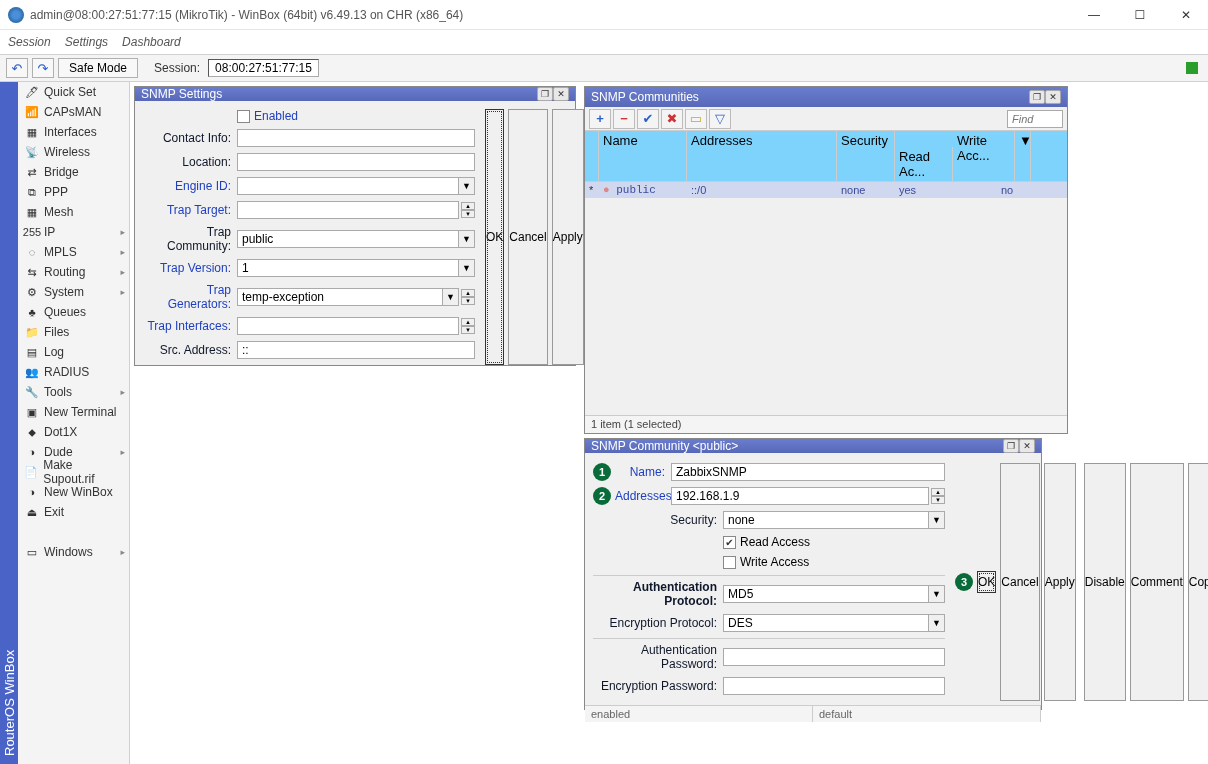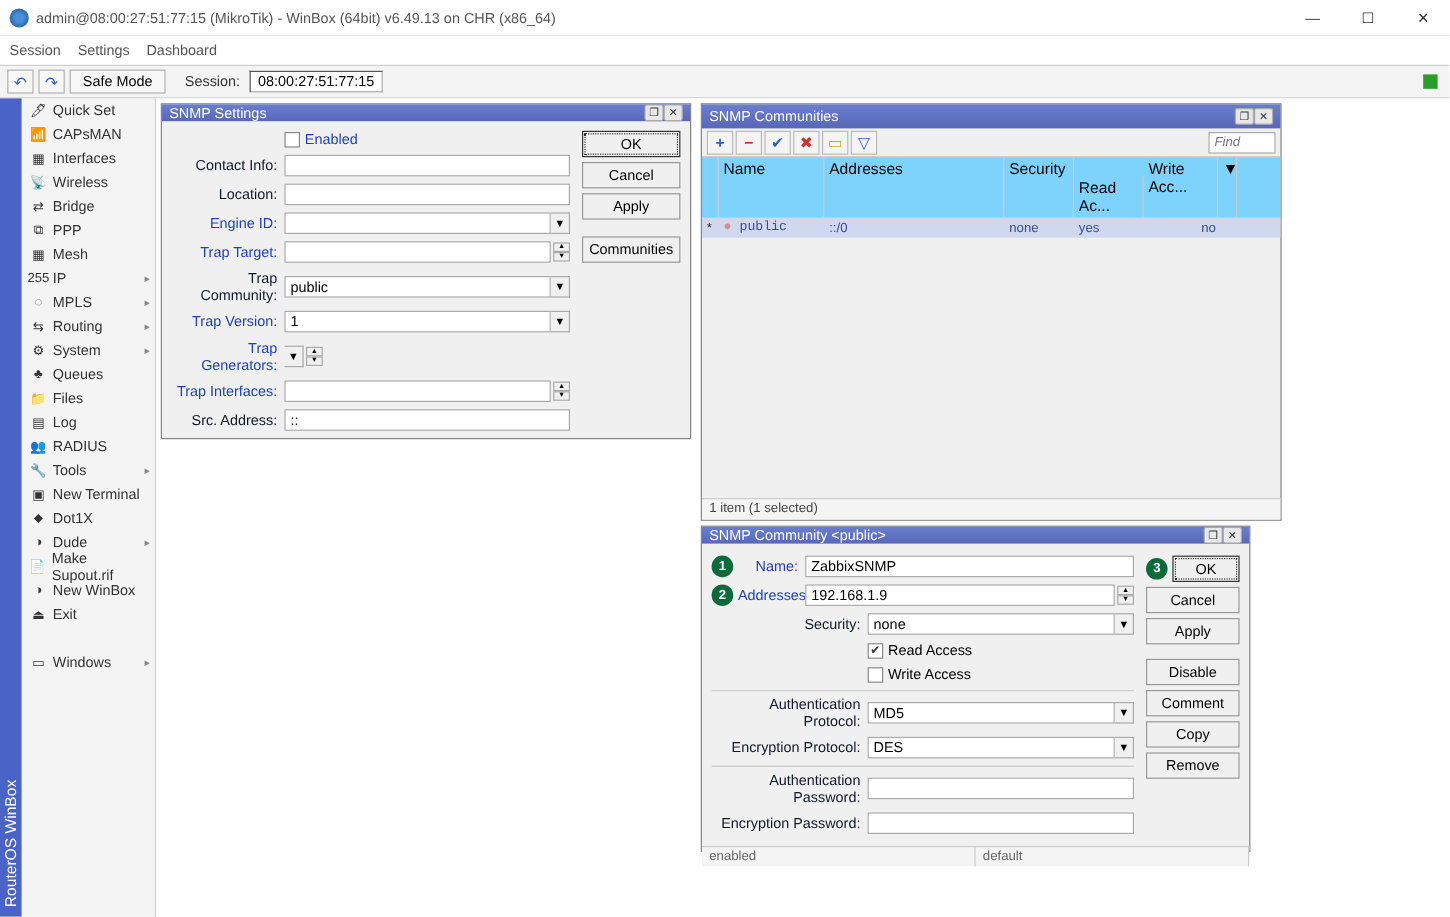--- a/index.html
+++ b/index.html
@@ -3,42 +3,42 @@
 <meta charset="utf-8">
 <style>
 * { box-sizing: border-box; margin: 0; padding: 0; }
 body { font-family: "Segoe UI", Tahoma, sans-serif; font-size: 12px; background: #fff; overflow: hidden; width: 1208px; height: 764px; position: relative; }
 .titlebar { height: 30px; background: #fff; display: flex; align-items: center; padding: 0 8px; border-bottom: 1px solid #e5e5e5; }
 .titlebar-icon { width: 16px; height: 16px; background: radial-gradient(circle, #4a90d9 30%, #2a6aa8 70%); border-radius: 50%; margin-right: 6px; }
 .titlebar-text { color: #555; flex: 1; }
 .win-controls { display: flex; gap: 18px; }
 .win-btn { width: 28px; height: 22px; display: flex; align-items: center; justify-content: center; color: #333; cursor: pointer; }
 .menubar { height: 24px; display: flex; align-items: center; padding: 0 8px; gap: 14px; color: #555; }
-.menubar span { cursor: pointer; }
+.menubar span { cursor: pointer; font-style: italic; }
 .toolbar { height: 28px; border-top: 1px solid #d0d0d0; border-bottom: 1px solid #d0d0d0; background: #f4f4f4; display: flex; align-items: center; padding: 0 6px; gap: 4px; }
 .icon-btn { width: 22px; height: 20px; border: 1px solid #b0b0b0; background: #f8f8f8; display: flex; align-items: center; justify-content: center; cursor: pointer; font-size: 13px; }
 .safe-btn { padding: 2px 10px; border: 1px solid #b0b0b0; background: #f8f8f8; cursor: pointer; }
 .session-label { margin-left: 12px; color: #333; }
 .session-box { border: 1px inset #aaa; background: #fff; padding: 1px 6px; margin-left: 4px; }
 .green-sq { width: 12px; height: 12px; background: #2a9d2a; margin-left: auto; margin-right: 4px; }
 .main { display: flex; height: calc(764px - 82px); }
 .vtab { width: 18px; background: #4a63c7; color: #fff; writing-mode: vertical-rl; transform: rotate(180deg); text-align: center; padding: 8px 2px; font-size: 13px; display:flex; align-items:center; justify-content:flex-start; }
 .sidebar { width: 112px; background: #f4f4f4; border-right: 1px solid #d0d0d0; overflow-y: auto; }
 .sidemenu { list-style: none; }
 .sidemenu li { display: flex; align-items: center; padding: 2px 6px; height: 20px; cursor: pointer; color: #333; position: relative; }
 .sidemenu .micon { width: 16px; height: 16px; margin-right: 4px; display: inline-flex; align-items: center; justify-content: center; font-size: 11px; }
 .sidemenu .subarrow { position: absolute; right: 4px; color: #888; font-size: 9px; }
 .content { flex: 1; position: relative; background: #fff; }
 .panel { position: absolute; border: 1px solid #888; background: #f0f0f0; display: flex; flex-direction: column; }
 .phdr { height: 20px; background: linear-gradient(#6a7dce, #5868b8); color: #fff; padding: 0 6px; display: flex; align-items: center; font-size: 12px; }
 .phdr-btns { margin-left: auto; display: flex; gap: 0; }
 .phdr-btn { width: 16px; height: 14px; border: 1px solid #aaa; background: #e8e8e8; color: #333; display: flex; align-items: center; justify-content: center; font-size: 9px; cursor: pointer; border-radius: 2px; }
 .pbody { flex: 1; padding: 8px; display: flex; gap: 10px; }
 .formcol { flex: 1; }
-.btncol { width: 82px; display: flex; flex-direction: column; gap: 4px; }
+.btncol { width: 82px; display: flex; gap: 4px; }
 .wbtn { padding: 3px 0; border: 1px solid #999; background: #f0f0f0; cursor: pointer; font-size: 12px; }
 .wbtn.focus { border: 1px solid #333; outline: 1px dotted #333; outline-offset: -3px; }
 .frow { display: flex; align-items: center; margin-bottom: 6px; }
 .flabel { width: 88px; text-align: right; margin-right: 6px; color: #0f172a; }
 .flabel.blue { color: #2040c0; }
 .finput { flex: 1; height: 18px; border: 1px solid #aaa; background: #fff; padding: 0 4px; font-size: 12px; }
 .fdrop { width: 16px; height: 18px; border: 1px solid #aaa; border-left: none; background: #f0f0f0; display: flex; align-items: center; justify-content: center; font-size: 9px; cursor: pointer; }
 .fspinner { width: 14px; display:flex; flex-direction:column; margin-left:2px; }
 .fspinner div { height: 8px; border:1px solid #aaa; background:#f0f0f0; font-size:7px; line-height:6px; text-align:center; cursor:pointer; }
 .checkbox-row { display: flex; align-items: center; margin-bottom: 6px; padding-left: 0; }
@@ -232,20 +232,21 @@
               <input class="finput" value="public" style="">
               <div class="fdrop">▼</div>
             </div>
           <div class="frow">
               <span class="flabel blue">Trap Version:</span>
               <input class="finput" value="1" style="">
               <div class="fdrop">▼</div>
             </div>
           <div class="frow">
               <span class="flabel blue">Trap Generators:</span>
+              <input class="finput" style="flex: 1 1 0%;" value="temp-exception">
               <div class="fdrop">▼</div>
               <div class="fspinner">
                 <div>▴</div>
                 <div>▾</div>
               </div>
             </div>
           <div class="frow">
               <span class="flabel blue">Trap Interfaces:</span>
               <input class="finput" style="">
               <div class="fspinner">
@@ -338,21 +339,21 @@
           <div class="checkbox-row" style="padding-left:130px;">
               <span class="chk">✔</span>
               <span>Read Access</span>
             </div>
           <div class="checkbox-row" style="padding-left:130px;">
               <span class="chk"></span>
               <span>Write Access</span>
             </div>
           <hr style="border:none;border-top:1px solid #ccc;margin:4px 0;">
           <div class="frow">
-              <span class="flabel" style="width:124px;">Authentication Protocol:</span>
+              <span class="flabel" style="width:124px;font-weight:bold;">Authentication Protocol:</span>
               <input class="finput" value="MD5" style="">
               <div class="fdrop">▼</div>
             </div>
           <div class="frow">
               <span class="flabel" style="width:124px;">Encryption Protocol:</span>
               <input class="finput" value="DES" style="">
               <div class="fdrop">▼</div>
             </div>
           <hr style="border:none;border-top:1px solid #ccc;margin:4px 0;">
           <div class="frow">

